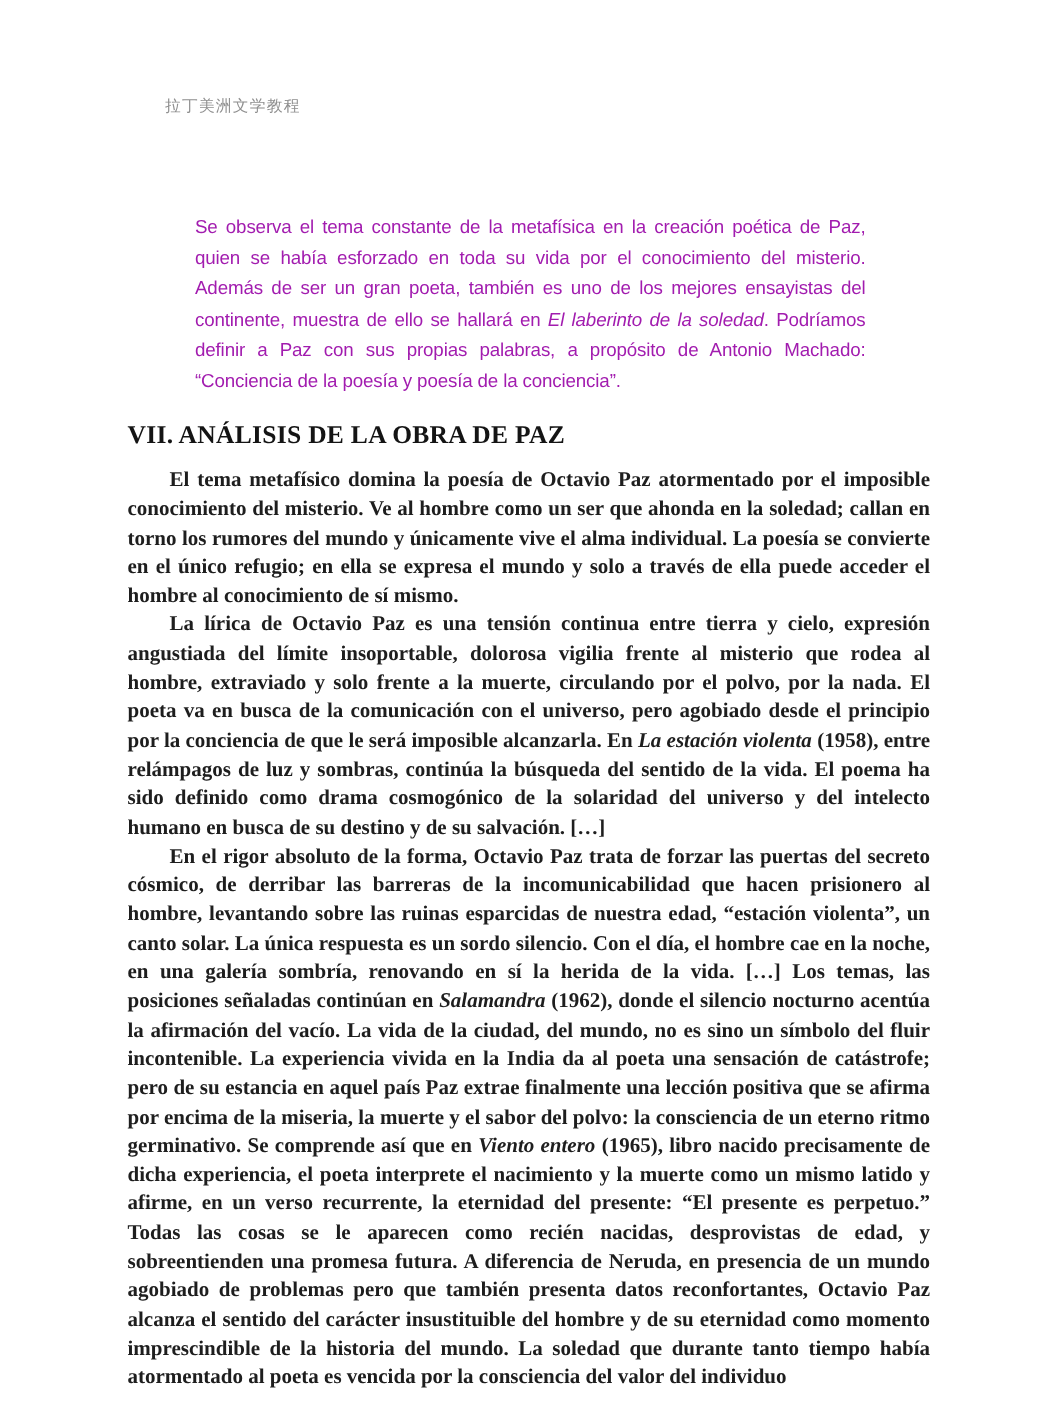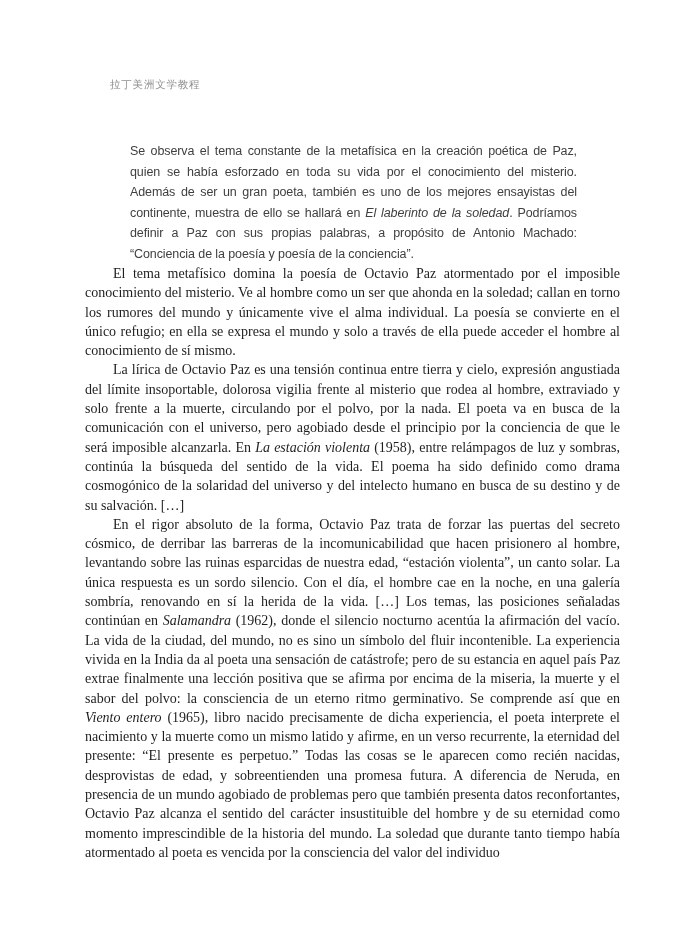--- a/index.html
+++ b/index.html
@@ -7,58 +7,59 @@
     position: relative;
     width: 700px;
     height: 949px;
     background: #ffffff;
     overflow: hidden;
     font-family: "Liberation Serif", "DejaVu Serif", serif;
   }
   .running-header {
     position: absolute;
     left: 110px;
-    top: 78px;
+    top: 64px;
     font-family: "Liberation Sans", "DejaVu Sans", sans-serif;
     font-size: 10.5px;
     letter-spacing: 0.8px;
     color: #8f8f8f;
   }
   .content {
     position: absolute;
     left: 85px;
     top: 141px;
     width: 535px;
   }
   .quote-block {
     margin-left: 45px;
     width: 447px;
     font-family: "Liberation Sans", "DejaVu Sans", sans-serif;
     font-size: 12.5px;
     line-height: 20.5px;
     letter-spacing: -0.1px;
-    color: #404040;
+    color: #a21caf;
     text-align: justify;
   }
   .quote-block p { margin: 0; }
   .section-heading {
     margin: 16px 0 11px 0;
     font-family: "Liberation Serif", "DejaVu Serif", serif;
     font-size: 17px;
     font-weight: bold;
     letter-spacing: 0.2px;
     color: #141414;
   }
   .body-para {
     margin: 0;
     font-size: 14px;
     line-height: 19.3px;
     text-align: justify;
     text-indent: 28px;
     color: #1e1e1e;
+    font-weight: bold;
   }
   .body-para i { font-style: italic; }
   .page-number {
     position: absolute;
     left: 0;
     right: 0;
     top: 862px;
     text-align: center;
     font-family: "Liberation Serif", "DejaVu Serif", serif;
     font-size: 12.5px;
@@ -71,20 +72,21 @@
 <div class="page">
 
   <div class="running-header">拉丁美洲文学教程</div>
 
   <div class="content">
 
     <div class="quote-block">
       <p>Se observa el tema constante de la metafísica en la creación poética de Paz, quien se había esforzado en toda su vida por el conocimiento del misterio. Además de ser un gran poeta, también es uno de los mejores ensayistas del continente, muestra de ello se hallará en <i>El laberinto de la soledad</i>. Podríamos definir a Paz con sus propias palabras, a propósito de Antonio Machado: “Conciencia de la poesía y poesía de la conciencia”.</p>
     </div>
 
+    <h2 class="section-heading">VII. ANÁLISIS DE LA OBRA DE PAZ</h2>
 
     <p class="body-para">El tema metafísico domina la poesía de Octavio Paz atormentado por el imposible conocimiento del misterio. Ve al hombre como un ser que ahonda en la soledad; callan en torno los rumores del mundo y únicamente vive el alma individual. La poesía se convierte en el único refugio; en ella se expresa el mundo y solo a través de ella puede acceder el hombre al conocimiento de sí mismo.</p>
 
     <p class="body-para">La lírica de Octavio Paz es una tensión continua entre tierra y cielo, expresión angustiada del límite insoportable, dolorosa vigilia frente al misterio que rodea al hombre, extraviado y solo frente a la muerte, circulando por el polvo, por la nada. El poeta va en busca de la comunicación con el universo, pero agobiado desde el principio por la conciencia de que le será imposible alcanzarla. En <i>La estación violenta</i> (1958), entre relámpagos de luz y sombras, continúa la búsqueda del sentido de la vida. El poema ha sido definido como drama cosmogónico de la solaridad del universo y del intelecto humano en busca de su destino y de su salvación. […]</p>
 
     <p class="body-para">En el rigor absoluto de la forma, Octavio Paz trata de forzar las puertas del secreto cósmico, de derribar las barreras de la incomunicabilidad que hacen prisionero al hombre, levantando sobre las ruinas esparcidas de nuestra edad, “estación violenta”, un canto solar. La única respuesta es un sordo silencio. Con el día, el hombre cae en la noche, en una galería sombría, renovando en sí la herida de la vida. […] Los temas, las posiciones señaladas continúan en <i>Salamandra</i> (1962), donde el silencio nocturno acentúa la afirmación del vacío. La vida de la ciudad, del mundo, no es sino un símbolo del fluir incontenible. La experiencia vivida en la India da al poeta una sensación de catástrofe; pero de su estancia en aquel país Paz extrae finalmente una lección positiva que se afirma por encima de la miseria, la muerte y el sabor del polvo: la consciencia de un eterno ritmo germinativo. Se comprende así que en <i>Viento entero</i> (1965), libro nacido precisamente de dicha experiencia, el poeta interprete el nacimiento y la muerte como un mismo latido y afirme, en un verso recurrente, la eternidad del presente: “El presente es perpetuo.” Todas las cosas se le aparecen como recién nacidas, desprovistas de edad, y sobreentienden una promesa futura. A diferencia de Neruda, en presencia de un mundo agobiado de problemas pero que también presenta datos reconfortantes, Octavio Paz alcanza el sentido del carácter insustituible del hombre y de su eternidad como momento imprescindible de la historia del mundo. La soledad que durante tanto tiempo había atormentado al poeta es vencida por la consciencia del valor del individuo</p>
 
   </div>
 
 

